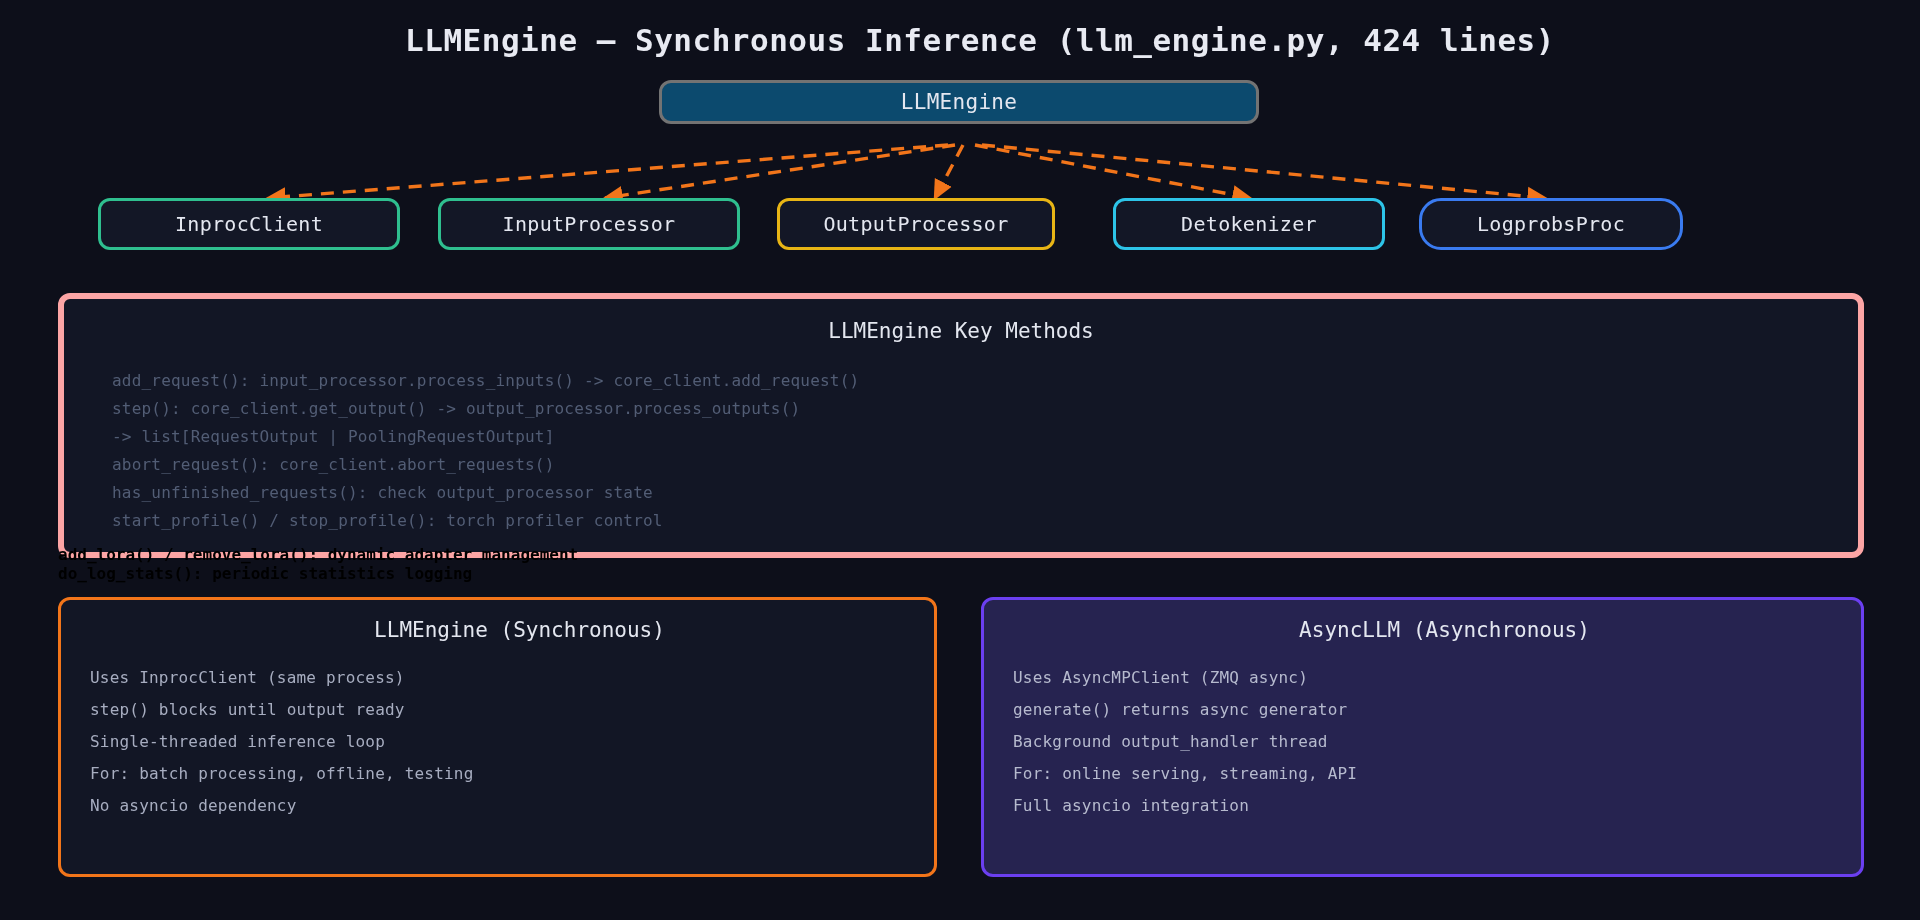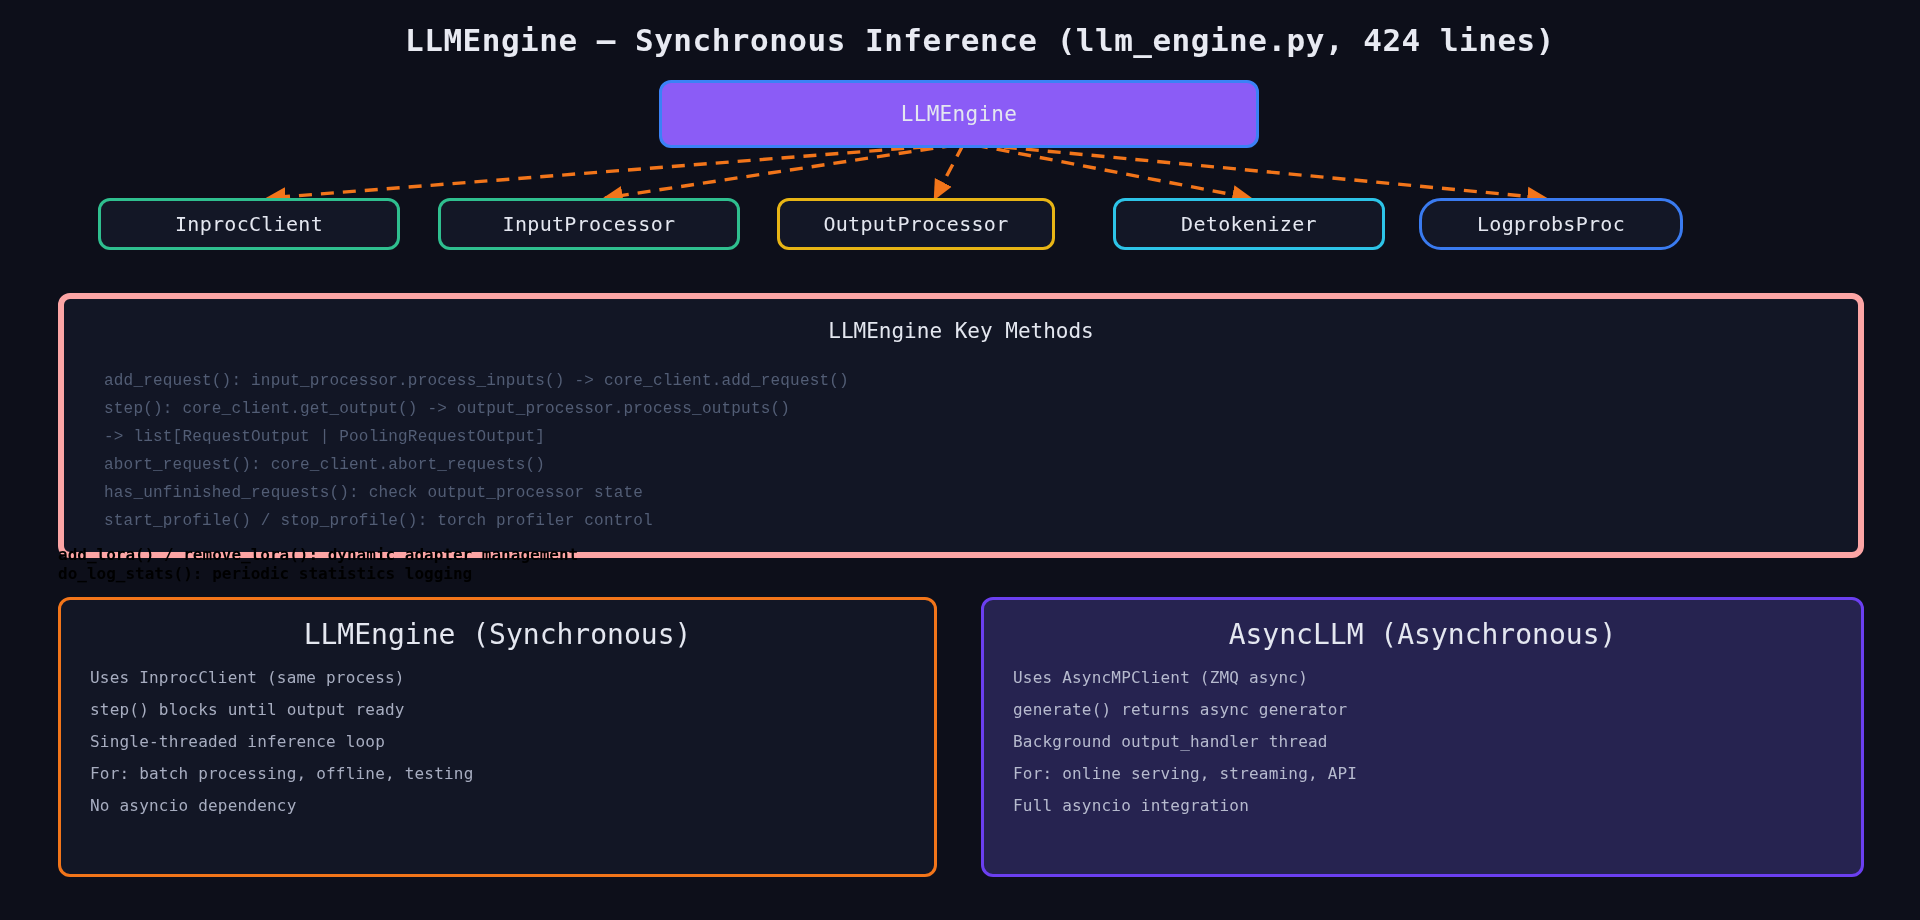--- a/index.html
+++ b/index.html
@@ -51,23 +51,23 @@
     font-family: "DejaVu Sans Mono", "Liberation Mono", monospace;
     white-space: nowrap;
     letter-spacing: 0.3px;
   }
 
   
   #node-root {
     left: 659px;
     top: 80px;
     width: 600px;
-    height: 68px;
-    border: 3px solid #3b82f6;
-    background: #8b5cf6;
+    height: 44px;
+    border: 3px solid #737373;
+    background: #0c4a6e;
     font-size: 21px;
   }
 
   
   .child-node {
     top: 198px;
     height: 52px;
     background: #131726;
     border-width: 3px;
     border-style: solid;
@@ -106,24 +106,23 @@
     top: 20px;
     left: 0;
     width: 100%;
     text-align: center;
     color: #e4e7f0;
     font-size: 21px;
     white-space: nowrap;
   }
   .methods-body {
     position: absolute;
-    left: 0;
+    left: 8px;
     top: 68px;
     width: 100%;
-    font-family: Liberation Mono, monospace;
   }
   .methods-body .code-line {
     color: #525d75;
     font-size: 16px;
     line-height: 28px;
     padding-left: 40px;
     white-space: nowrap;
     letter-spacing: 0.2px;
   }
 
@@ -162,22 +161,23 @@
     border-color: #6b3ff0;
     background: #262350;
   }
   .compare-panel .panel-title {
     position: absolute;
     top: 18px;
     left: 0;
     width: 100%;
     text-align: center;
     color: #e4e7f0;
-    font-size: 28px;
-    white-space: nowrap;
+    font-size: 21px;
+    white-space: nowrap;
+    padding-left: 22px;
   }
   .compare-panel .panel-body {
     position: absolute;
     top: 62px;
     left: 0;
     width: 100%;
   }
   .compare-panel .body-line {
     color: #a7adc0;
     font-size: 16px;

